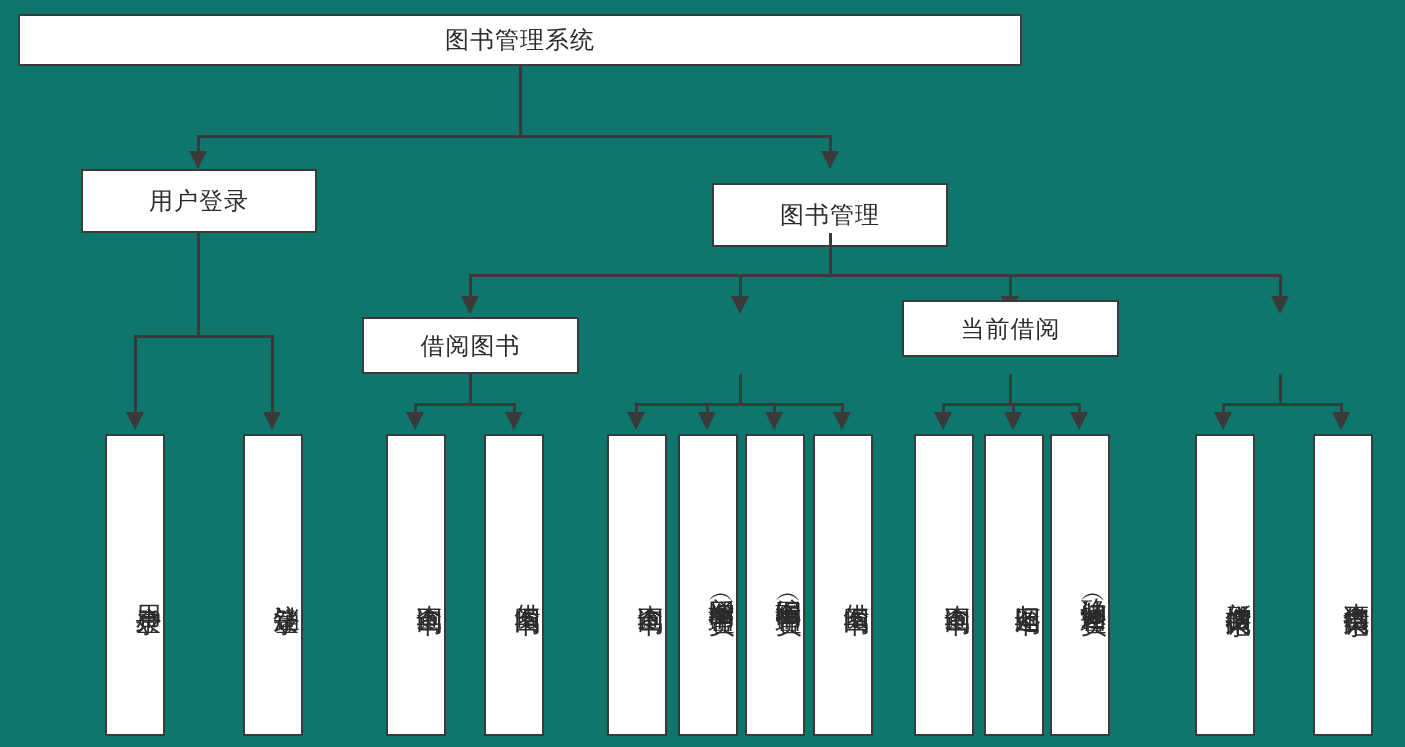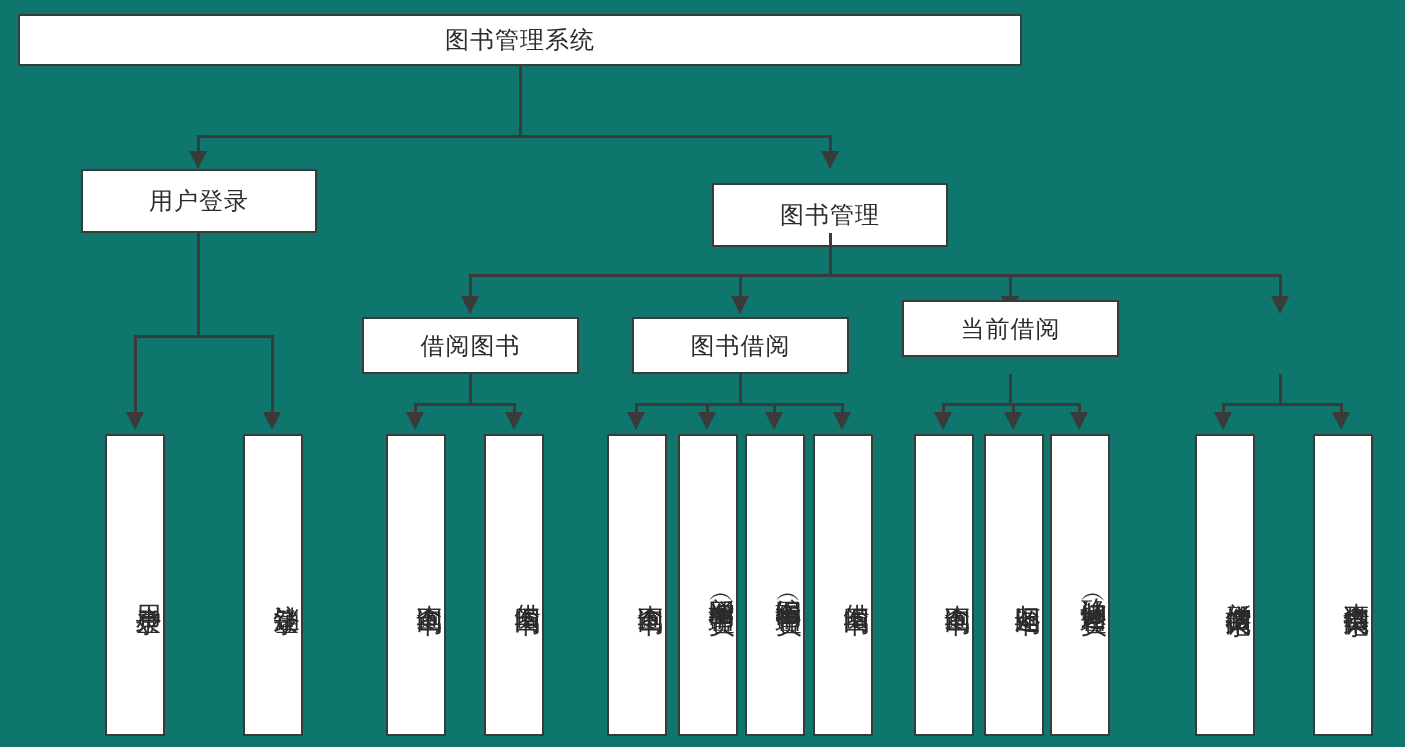--- a/index.html
+++ b/index.html
@@ -103,21 +103,20 @@
   <div class="edge v" style="left:469px; top:274px; height:24px;"></div>
   <div class="arrow" style="left:461px; top:296px;"></div>
   <div class="edge v" style="left:739px; top:274px; height:24px;"></div>
   <div class="arrow" style="left:731px; top:296px;"></div>
   <div class="edge v" style="left:1009px; top:274px; height:24px;"></div>
   <div class="arrow" style="left:1001px; top:296px;"></div>
   <div class="edge v" style="left:1279px; top:274px; height:24px;"></div>
   <div class="arrow" style="left:1271px; top:296px;"></div>
 
   <div class="node h" style="left:362px; top:317px; width:217px; height:57px;">借阅图书</div>
-  <div class="node h" style="left:632px; top:317px; width:217px; height:57px;">图书借阅</div>
   <div class="node h" style="left:902px; top:300px; width:217px; height:57px;">当前借阅</div>
 
   <div class="edge v" style="left:469px; top:374px; height:29px;"></div>
   <div class="edge h" style="left:414px; top:403px; width:102px;"></div>
   <div class="edge v" style="left:414px; top:403px; height:11px;"></div>
   <div class="arrow" style="left:406px; top:412px;"></div>
   <div class="edge v" style="left:513px; top:403px; height:11px;"></div>
   <div class="arrow" style="left:505px; top:412px;"></div>
 
   <div class="edge v" style="left:739px; top:374px; height:29px;"></div>

